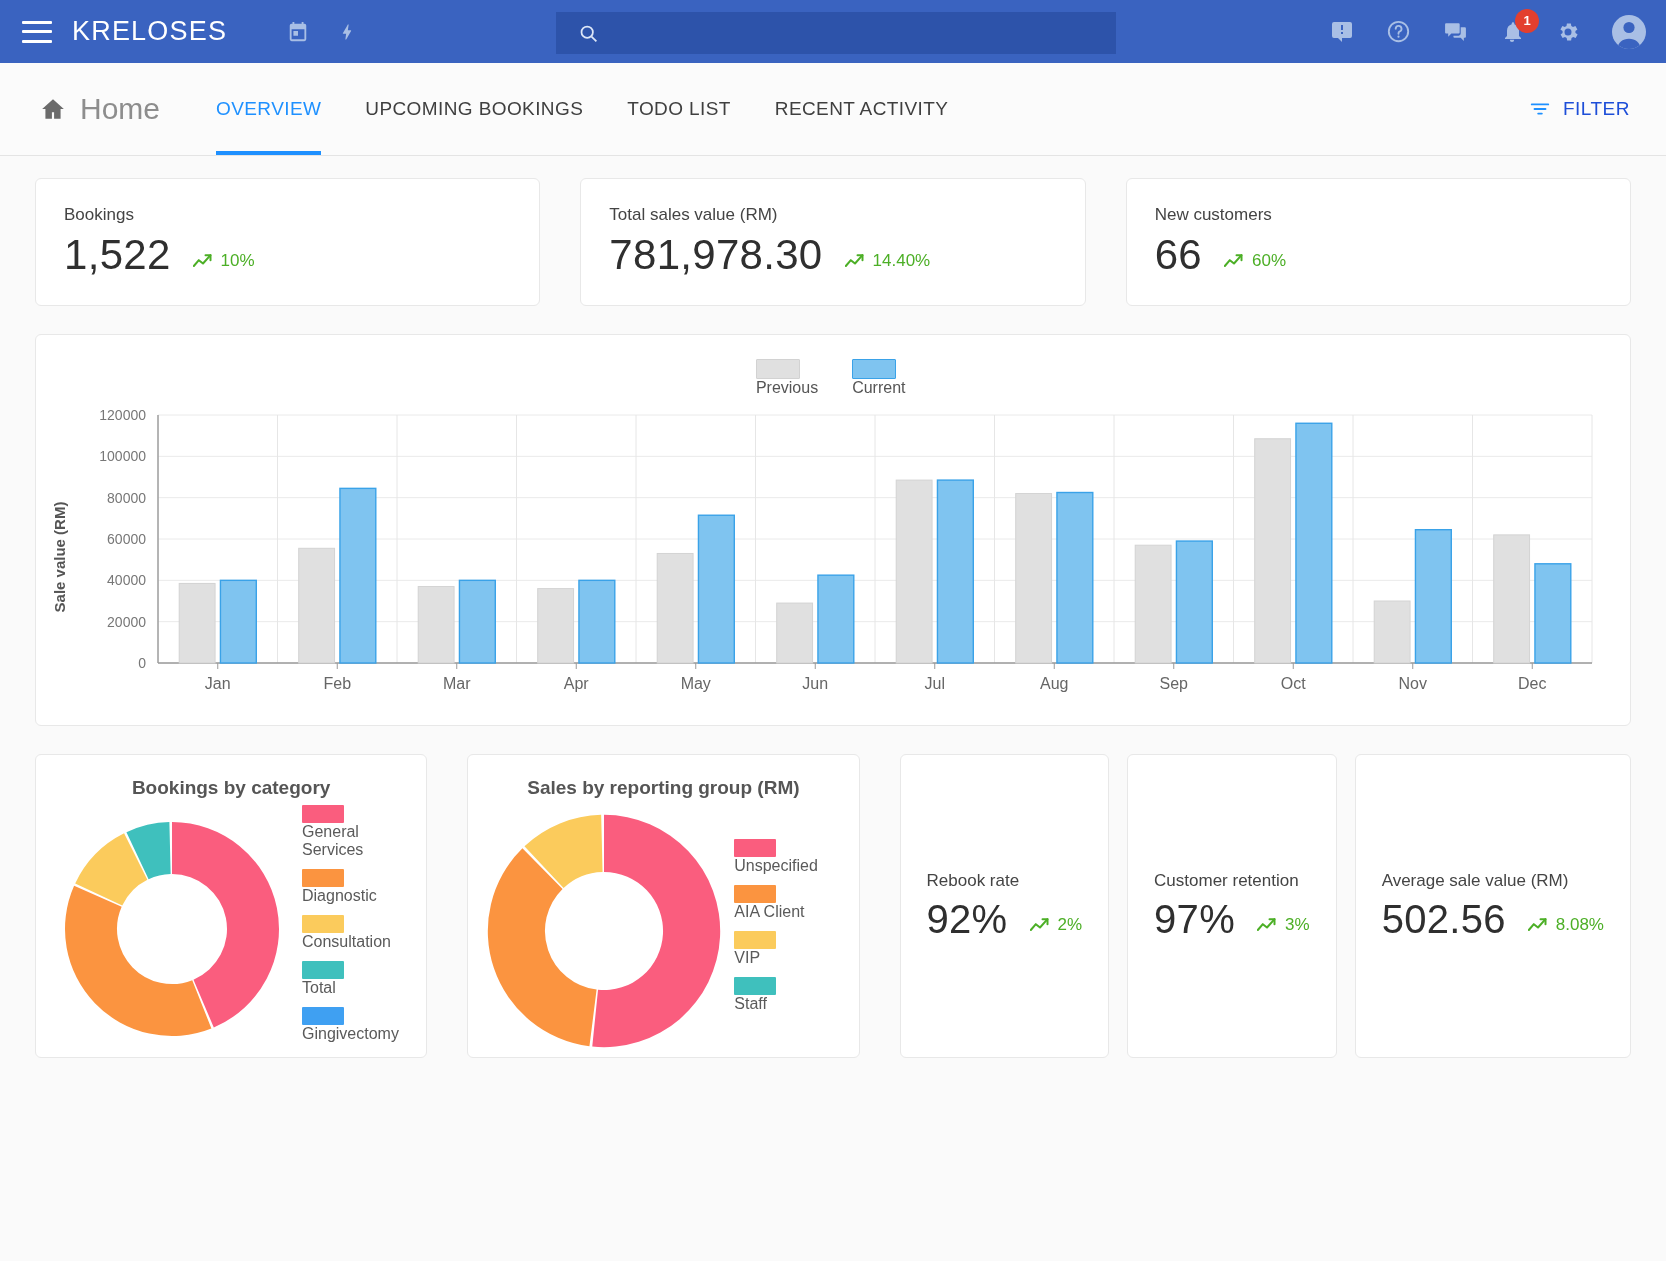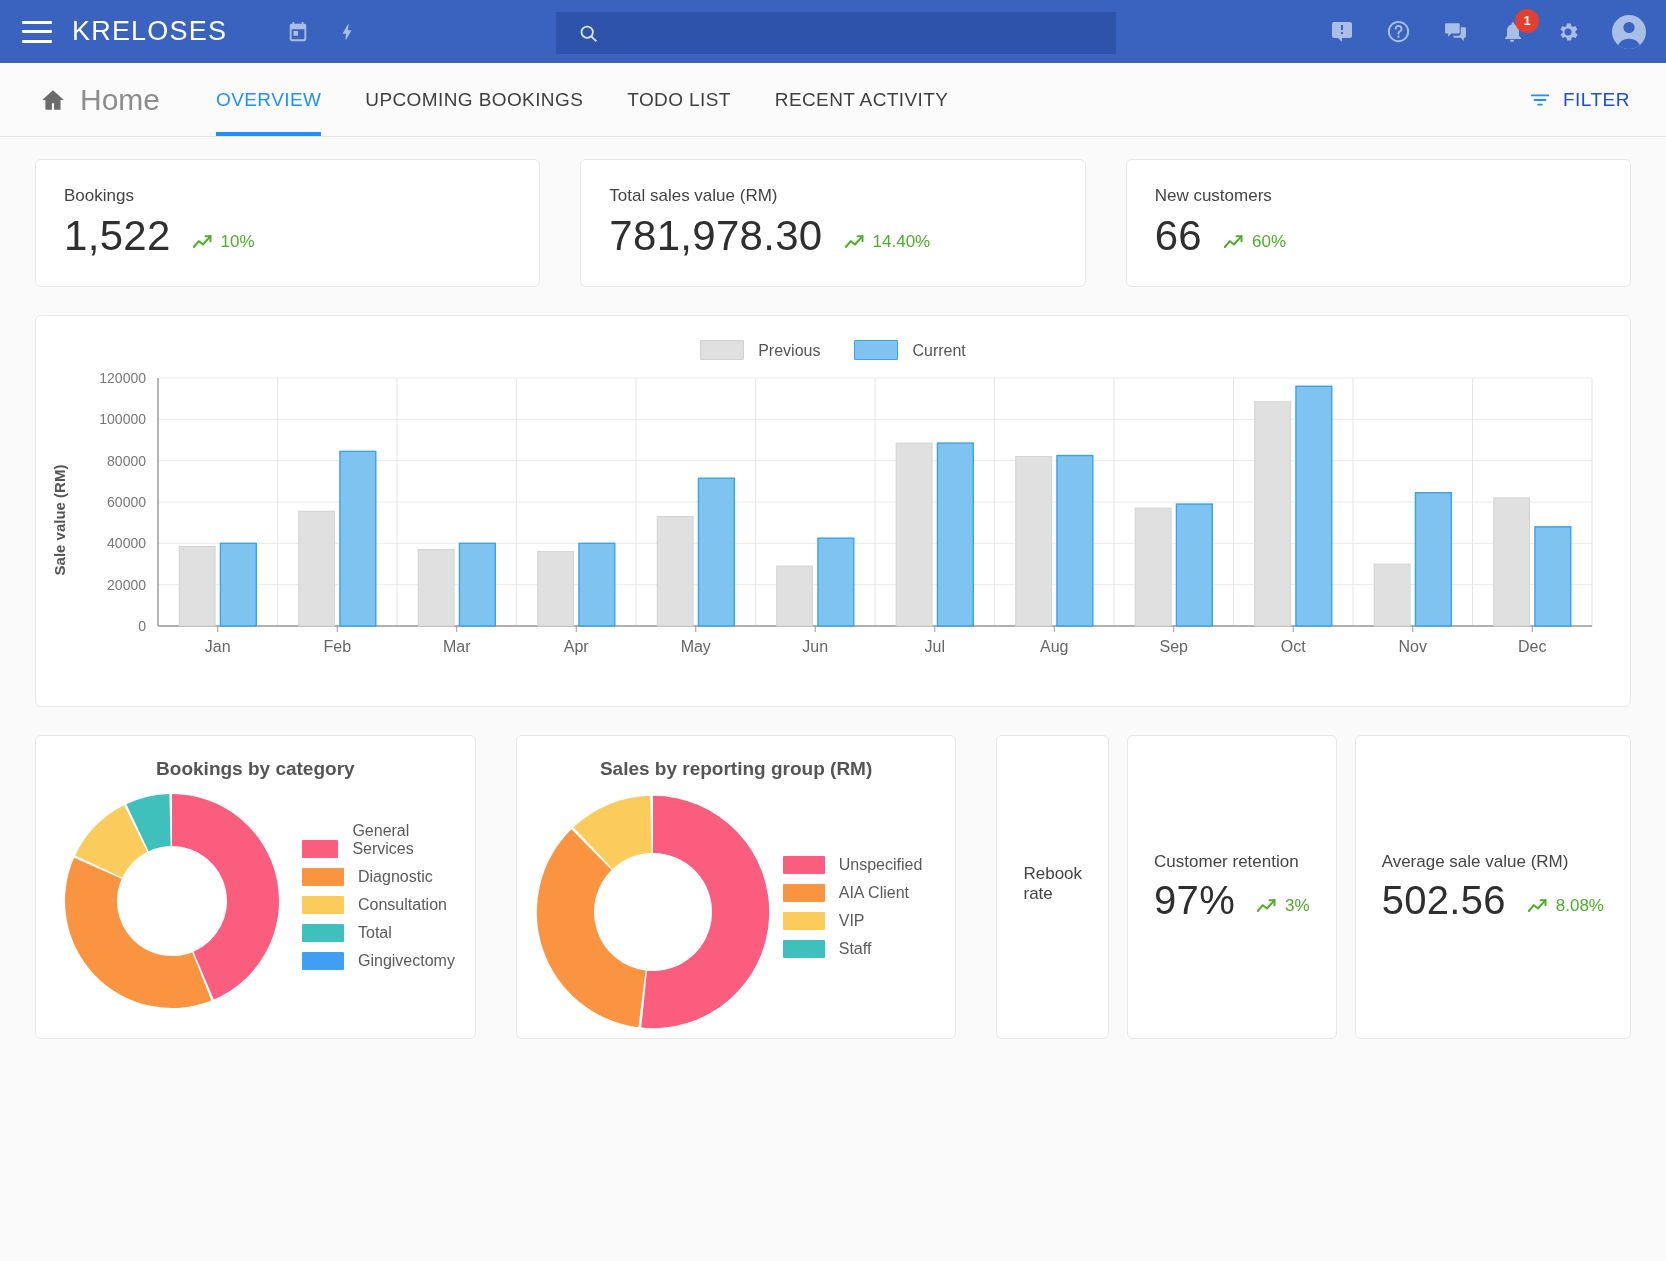--- a/index.html
+++ b/index.html
@@ -78,21 +78,21 @@
   .avatar {
     width: 34px; height: 34px;
     border-radius: 50%;
     background: #a9bfe5;
     display: flex; align-items: flex-end; justify-content: center;
     overflow: hidden;
   }
 
   
   .subheader {
-    height: 74px;
+    height: 93px;
     background: #fbfbfb;
     border-bottom: 1px solid #e4e4e4;
     display: flex;
     align-items: center;
     padding: 0 30px 0 40px;
     position: relative;
   }
   .home-grp { display:flex; align-items: center; margin-right: 56px; }
   .home-label { font-size: 30px; color: #8d8d8d; font-weight: 300; margin-left: 14px; }
   .tabs { display: flex; align-items: center; height: 100%; }
@@ -136,21 +136,21 @@
   .kpi-value { font-size: 42px; font-weight: 300; color: #2f2f2f; letter-spacing: 0.3px; }
   .kpi-delta { margin-left: 22px; display: flex; align-items: center; color: #4caf26; font-size: 17px; }
   .kpi-delta svg { margin-right: 8px; }
 
   
   .chart-card { margin-top: 28px; padding: 24px 20px 18px 20px; height: 392px; position: relative; }
   .legend-top {
     display: flex; justify-content: center; align-items: center;
     gap: 34px; margin-bottom: 10px;
   }
-  .legend-item { display: flex; align-items: flex-end; }
+  .legend-item { display: flex; align-items: flex-start; flex-direction: column; }
   .legend-swatch {
     width: 44px; height: 20px; margin-right: 14px;
     border-radius: 1px;
   }
   .legend-text { font-size: 16px; color: #555; }
 
   .plot-wrap { display: flex; height: 300px; }
   .ylabel-box {
     width: 34px; position: relative;
   }
@@ -490,20 +490,30 @@
               <div class="legend-swatch" style="background: rgb(63, 192, 189);"></div>
               <span class="legend-text">Staff</span>
             </div>
           </div>
       </div>
     </div>
 
     <div class="side-kpis">
       <div class="card side-kpi">
         <div class="kpi-label">Rebook rate</div>
+        <div class="kpi-value-row">
+          <div class="kpi-value">92%</div>
+          <div class="kpi-delta">
+            <svg width="20" height="16" viewBox="0 0 24 18" fill="none" stroke="#4caf26" stroke-width="2.4" stroke-linecap="round" stroke-linejoin="round">
+              <polyline points="1,15 7,8 12,12 21,2"></polyline>
+                <polyline points="15,2 21,2 21,8"></polyline>
+            </svg>
+            <span>2%</span>
+          </div>
+        </div>
       </div>
 
       <div class="card side-kpi">
         <div class="kpi-label">Customer retention</div>
         <div class="kpi-value-row">
           <div class="kpi-value">97%</div>
           <div class="kpi-delta">
             <svg width="20" height="16" viewBox="0 0 24 18" fill="none" stroke="#4caf26" stroke-width="2.4" stroke-linecap="round" stroke-linejoin="round">
               <polyline points="1,15 7,8 12,12 21,2"></polyline>
                 <polyline points="15,2 21,2 21,8"></polyline>

